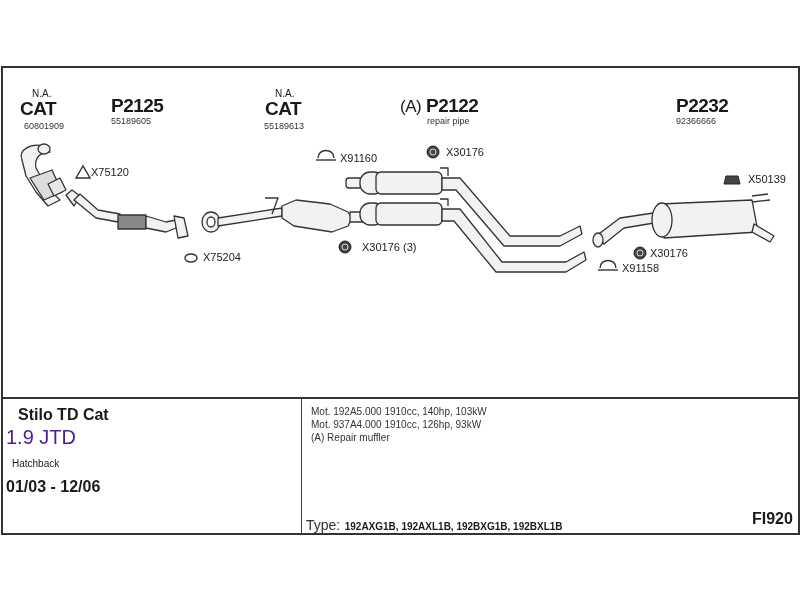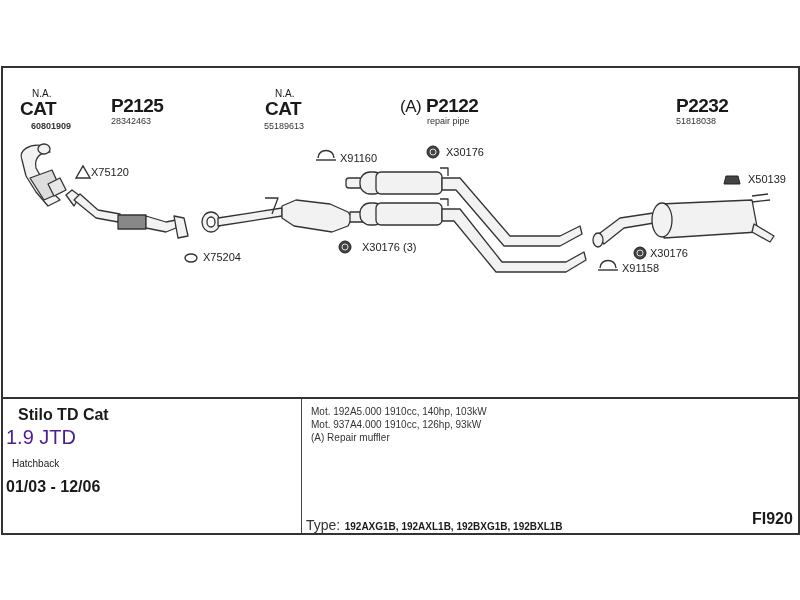--- a/index.html
+++ b/index.html
@@ -76,37 +76,37 @@
       <path d="M660,204 L752,200 L758,232 L664,238 Z"></path>
       <ellipse cx="662" cy="220" rx="10" ry="17"></ellipse>
       <path d="M752,196 L768,194 M752,202 L770,200" fill="none"></path>
       <path d="M754,224 L774,236 L770,242 L752,232 Z"></path>
     </g>
   </g>
 </svg>
 
 <div class="lbl na" style="left:32px;top:89px;">N.A.</div>
 <div class="lbl big" style="left:20px;top:99px;">CAT</div>
-<div class="lbl num" style="left:31px;top:122px;font-weight:bold;">60801909</div>
+<div class="lbl num" style="left:24px;top:122px;">60801909</div>
 
 <div class="lbl big" style="left:111px;top:96px;">P2125</div>
-<div class="lbl num" style="left:111px;top:117px;">28342463</div>
+<div class="lbl num" style="left:111px;top:117px;">55189605</div>
 
 <div class="lbl na" style="left:275px;top:89px;">N.A.</div>
 <div class="lbl big" style="left:265px;top:99px;">CAT</div>
 <div class="lbl num" style="left:264px;top:122px;">55189613</div>
 
 <div class="lbl big" style="left:400px;top:96px;">
   <span class="prefix">(A)</span>
   <span>P2122</span>
 </div>
 <div class="lbl num" style="left:427px;top:117px;">repair pipe</div>
 
 <div class="lbl big" style="left:676px;top:96px;">P2232</div>
-<div class="lbl num" style="left:676px;top:117px;">51818038</div>
+<div class="lbl num" style="left:676px;top:117px;">92366666</div>
 
 <svg width="800" height="600">
   <g fill="none" stroke="#333" stroke-width="1.4">
     <path d="M76,178 L83,166 L90,178 Z"></path>
     <ellipse cx="191" cy="258" rx="6" ry="4"></ellipse>
     <g>
       <path d="M318,158 C318,148 334,148 334,158"></path>
       <path d="M316,160 L336,160"></path>
     </g>
     <g>

